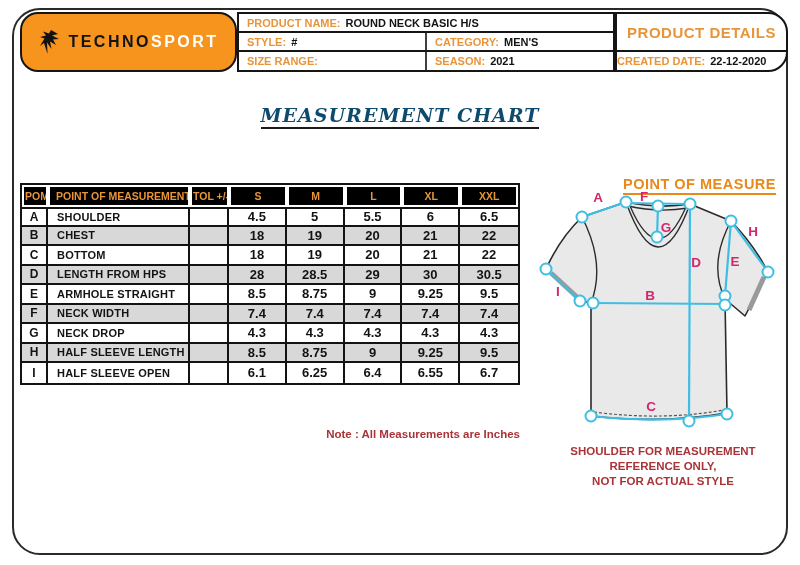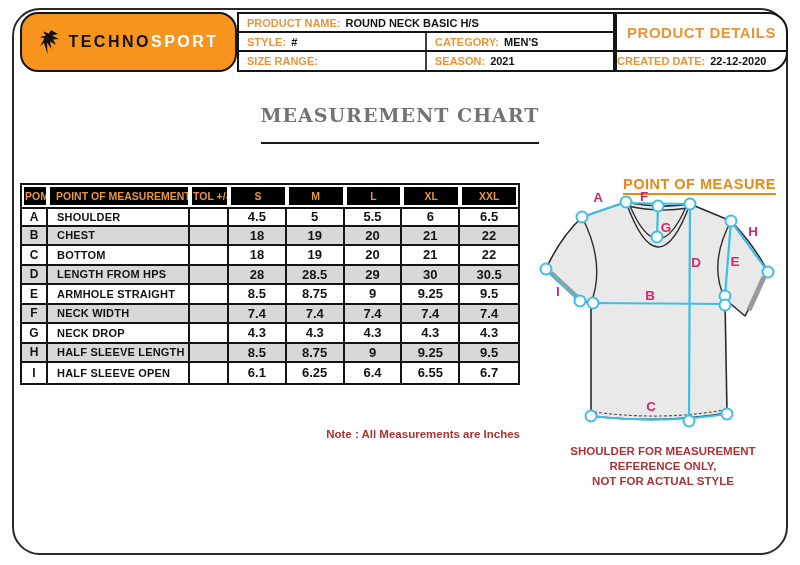--- a/index.html
+++ b/index.html
@@ -33,21 +33,21 @@
   .details-box { position:absolute; left:615px; top:12px; width:173px; height:60px;
     border:2px solid #151515; border-radius:0 20px 20px 0; background:#fff; overflow:hidden; }
   .details-title { height:38px; border-bottom:2px solid #151515; display:flex; align-items:center;
     justify-content:center; color:#E8953A; font-weight:bold; font-size:15px; letter-spacing:.5px; }
   .details-date { height:18px; display:flex; align-items:center; 
     font-size:11px; font-weight:bold; }
 
   
   .chart-title { position:absolute; left:0; top:104px; width:100%; text-align:center; }
   .chart-title span { font-family:"DejaVu Serif", serif; font-weight:bold; font-size:19px;
-    letter-spacing:1px; color:#737373; border-bottom:2px solid #1b1b1b; padding-bottom:16px; }
+    letter-spacing:1px; color:#0c4a6e; border-bottom:2px solid #1b1b1b; padding-bottom:1px;font-style:italic; }
 
   
   .mtable-wrap { position:absolute; left:20px; top:183px; width:500px; border:2px solid #131313; }
   table.mtable { border-spacing:0; width:100%; table-layout:fixed; }
   .mtable col.c0 { width:26px; } .mtable col.c1 { width:142px; } .mtable col.c2 { width:39px; }
   .mtable col.c3, .mtable col.c4, .mtable col.c5, .mtable col.c6, .mtable col.c7 { width:57.8px; }
   .mtable th { background:#000000; color:#E8953A; font-size:10.5px; font-weight:bold;
     height:22px; border:2px solid #ffffff; white-space:nowrap; overflow:hidden; padding:0 1px; }
   .mtable th.h-name { text-align:left; padding-left:6px; }
   .mtable tbody td { height:19.5px; border-right:2px solid #131313; border-bottom:2px solid #131313;

